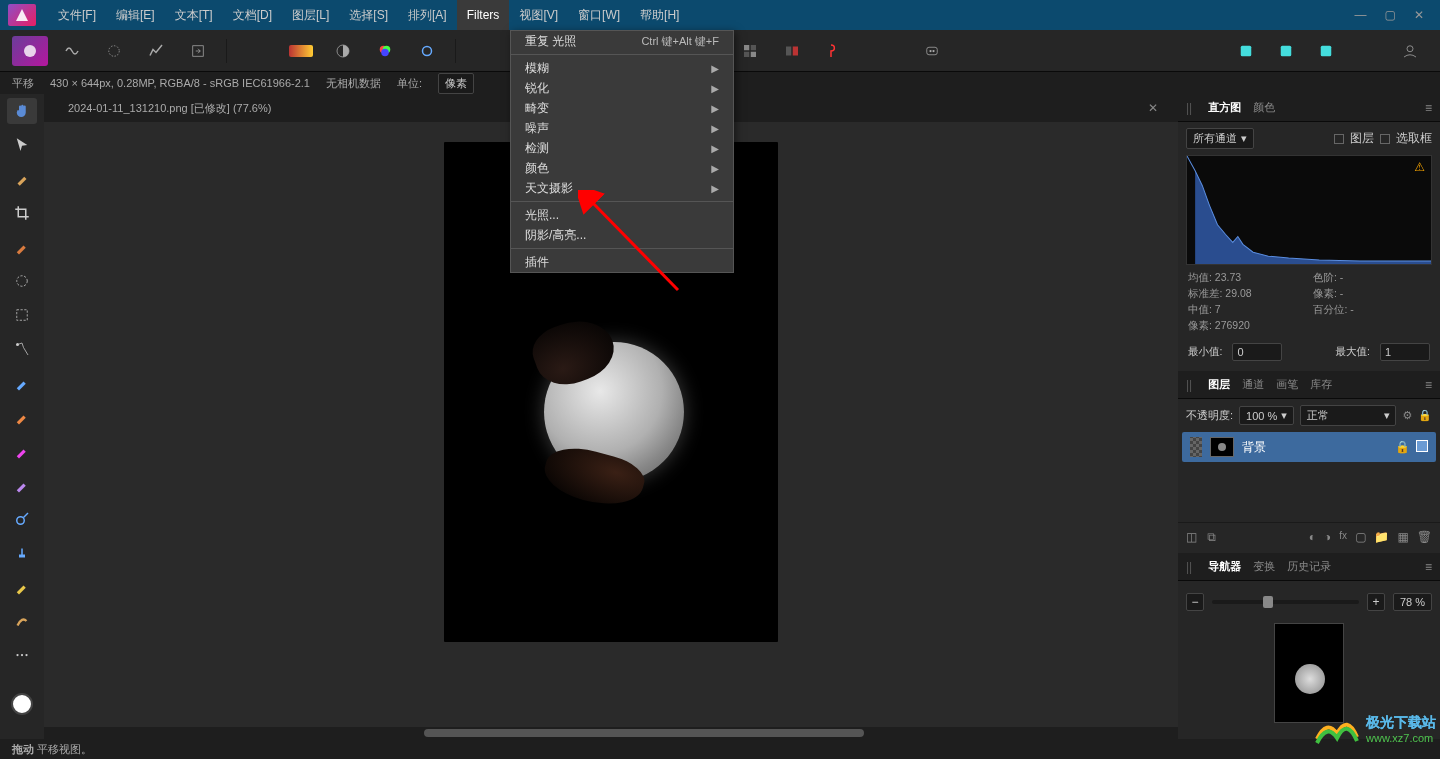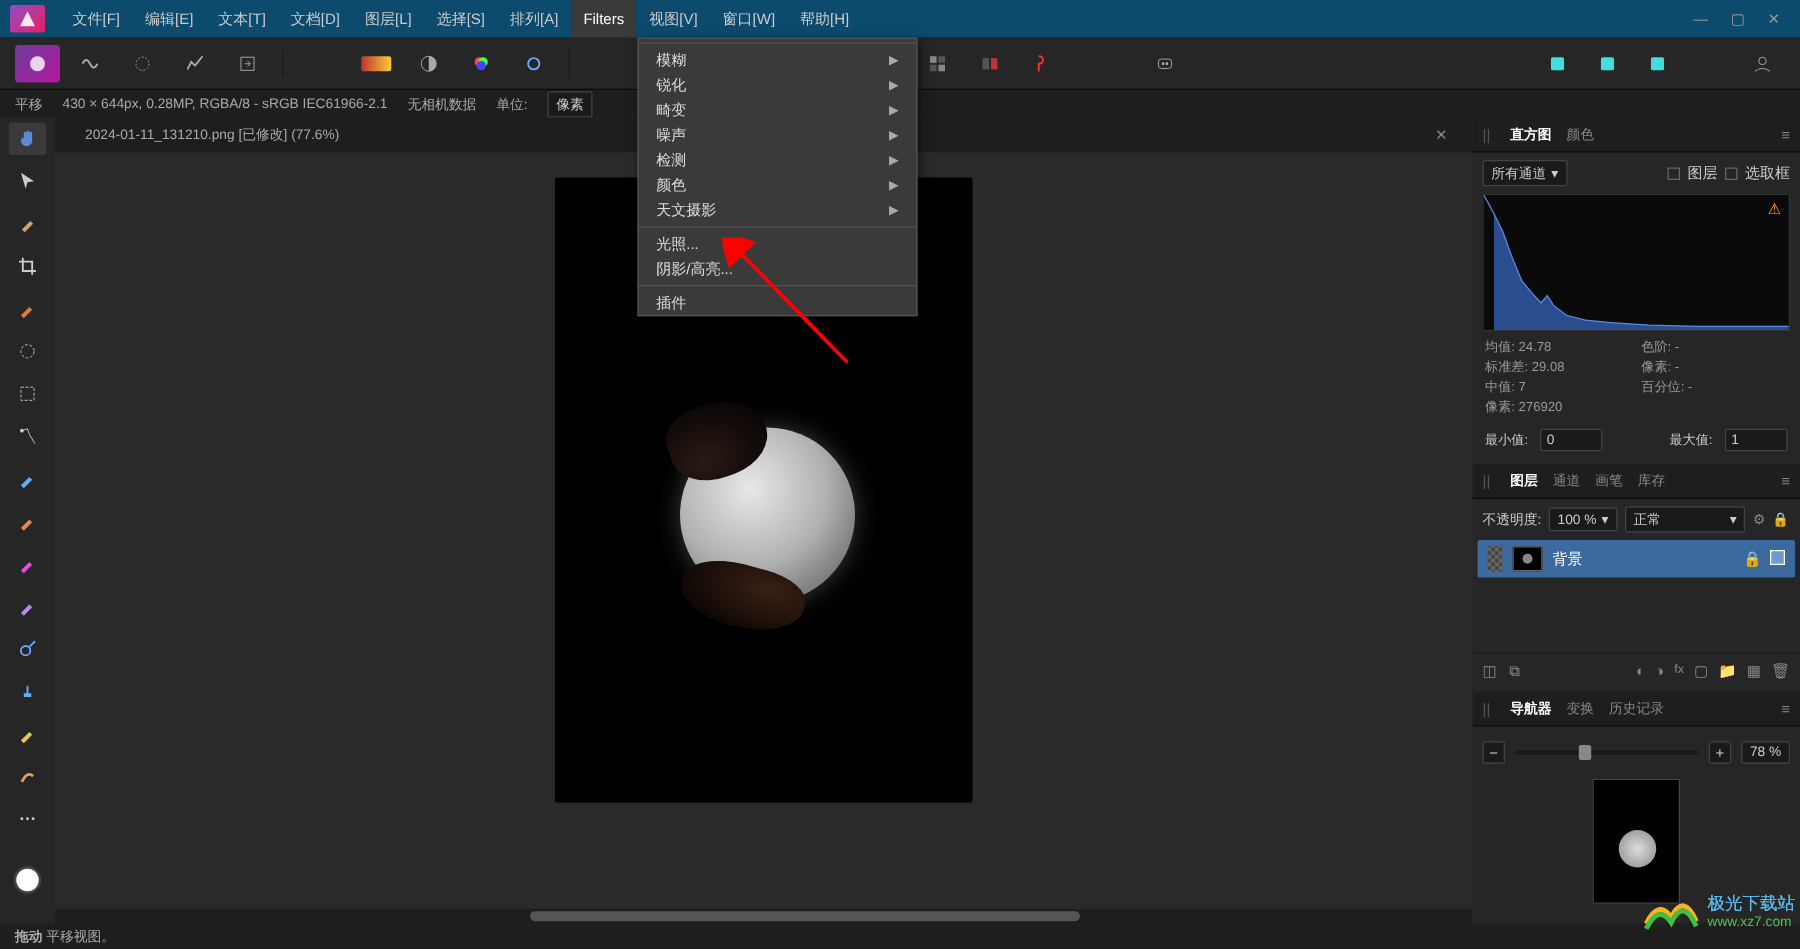--- a/index.html
+++ b/index.html
@@ -91,21 +91,21 @@
 
 
 .anno-arrow { position:absolute; z-index: 1001; pointer-events:none;}
 
 
 .statusbar { position:absolute; bottom:0; left:0; right:0; height:20px; background:#1e1e1e; display:flex; align-items:center; padding:0 12px; font-size:11px; color:#aaa;}
 
 
 .watermark { position:absolute; bottom:10px; right:4px; z-index:500;}
 .wm-logo { width:50px; height:40px; }
-.wm-text { font-size:14px; font-weight:normal; background: linear-gradient(90deg, #4fc3f7, #4fc3f7); -webkit-background-clip: text; color: #5bb8e8;}
+.wm-text { font-size:14px; font-weight:bold; background: linear-gradient(90deg, #4fc3f7, #4fc3f7); -webkit-background-clip: text; color: #5bb8e8;}
 .wm-url { font-size:11px; color:#4fc34f;}
 
 .icon-svg { width:18px; height:18px; }
 </style>
 </head>
 <body>
 
 <div class="titlebar">
   <div class="app-logo">
     <svg class="icon-svg" viewBox="0 0 24 24">
@@ -380,21 +380,21 @@
       </div>
     </div>
     <div class="histogram">
       <svg class="histo-svg" viewBox="0 0 240 110" preserveAspectRatio="none">
         <path d="M0,0 L0,110 L8,110 L8,15 L15,30 L22,50 L30,70 L38,80 L45,88 L50,82 L55,90 L65,98 L80,102 L100,104 L130,106 L170,107 L210,107 L240,107 L240,110 L0,110 Z" fill="#2a4d8f"></path>
         <path d="M0,0 L8,15 L15,30 L22,50 L30,70 L38,80 L45,88 L50,82 L55,90 L65,98 L80,102 L100,104 L130,106 L170,107 L210,107 L240,107" stroke="#5a8de0" fill="none" stroke-width="1"></path>
       </svg>
       <span class="warn-tri">⚠</span>
     </div>
     <div class="histo-stats">
-      <span><span>均值:</span> <span>24.78</span></span>
+      <span><span>均值:</span> <span>23.73</span></span>
       <span><span>色阶:</span> <span>-</span></span>
       <span><span>标准差:</span> <span>29.08</span></span>
       <span><span>像素:</span> <span>-</span></span>
       <span><span>中值:</span> <span>7</span></span>
       <span><span>百分位:</span> <span>-</span></span>
       <span><span>像素:</span> <span>276920</span></span>
       <span></span>
     </div>
     <div class="histo-range">
       <span>最小值:</span>
@@ -470,20 +470,24 @@
           </div>
       </div>
       <div class="nav-preview">
         <div class="nav-preview-moon"></div>
       </div>
     </div>
   </div>
 </div>
 
 <div class="dropdown-menu">
+  <div class="dd-item">
+    <span>重复 光照</span>
+    <span class="shortcut">Ctrl 键+Alt 键+F</span>
+  </div>
   <div class="dd-sep"></div>
   <div class="dd-item">
       <span>模糊</span>
       <span class="arrow">▶</span>
     </div>
   <div class="dd-item">
       <span>锐化</span>
       <span class="arrow">▶</span>
     </div>
   <div class="dd-item">

